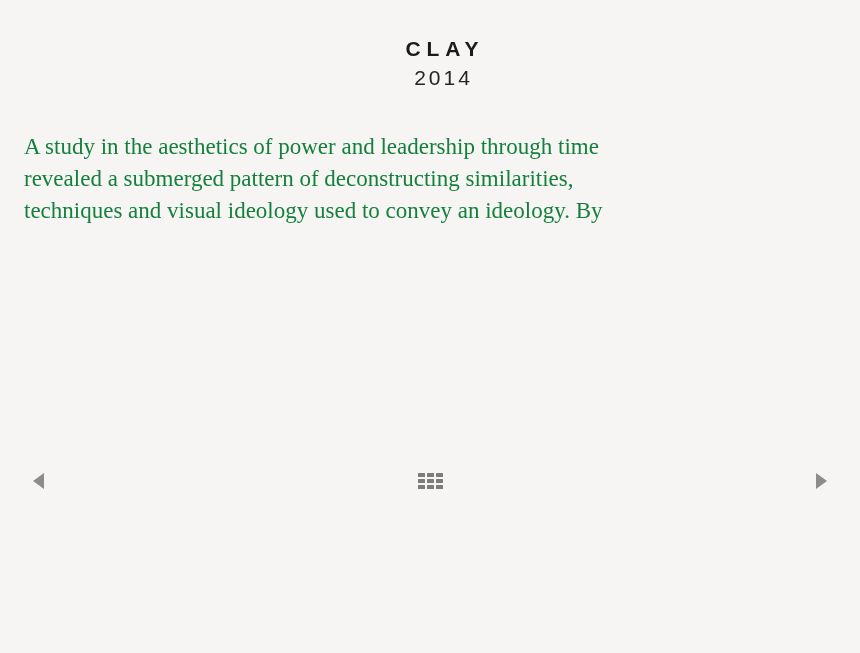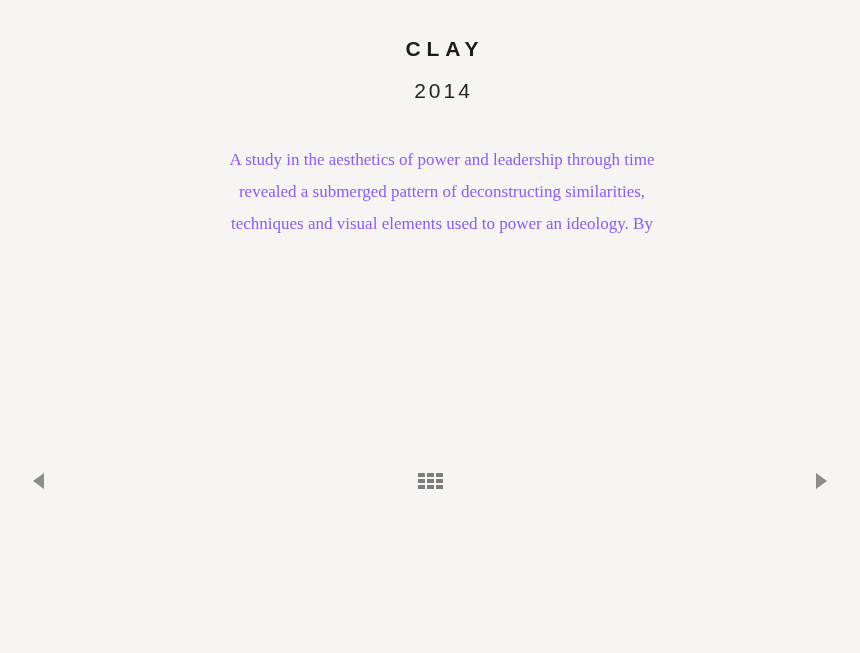--- a/index.html
+++ b/index.html
@@ -22,35 +22,34 @@
   }
   .project-title {
     font-family: "Liberation Sans", sans-serif;
     font-size: 21px;
     font-weight: 700;
     letter-spacing: 6px;
     text-indent: 6px; 
     color: #1b1b1b;
   }
   .project-year {
-    margin-top: 18px;
+    margin-top: 5px;
     font-family: "Liberation Sans", sans-serif;
     font-size: 21px;
     font-weight: 400;
     letter-spacing: 3px;
     text-indent: 3px;
     color: #252525;
   }
   .description {
     margin-top: 41px;
-    text-align: center;
     font-family: "Liberation Serif", "DejaVu Serif", serif;
-    font-size: 17px;
+    font-size: 23px;
     line-height: 32px;
-    color: #8b5cf6;
+    color: #15803d;
   }
   .description .line {
     white-space: nowrap;
   }
   .pagination {
     position: absolute;
     left: 0;
     right: 0;
     bottom: 36px;
     height: 30px;
@@ -99,21 +98,21 @@
 <div class="page">
 
   <div class="header">
     <h1 class="project-title">CLAY</h1>
     <div class="project-year">2014</div>
   </div>
 
   <div class="description">
     <div class="line">A study in the aesthetics of power and leadership through time</div>
     <div class="line">revealed a submerged pattern of deconstructing similarities,</div>
-    <div class="line">techniques and visual elements used to power an ideology. By</div>
+    <div class="line">techniques and visual ideology used to convey an ideology. By</div>
   </div>
 
   <div class="pagination">
 
     <button class="nav-btn">
       <span class="arrow-left"></span>
     </button>
 
     <button class="nav-btn">
       <span class="grid-icon">

